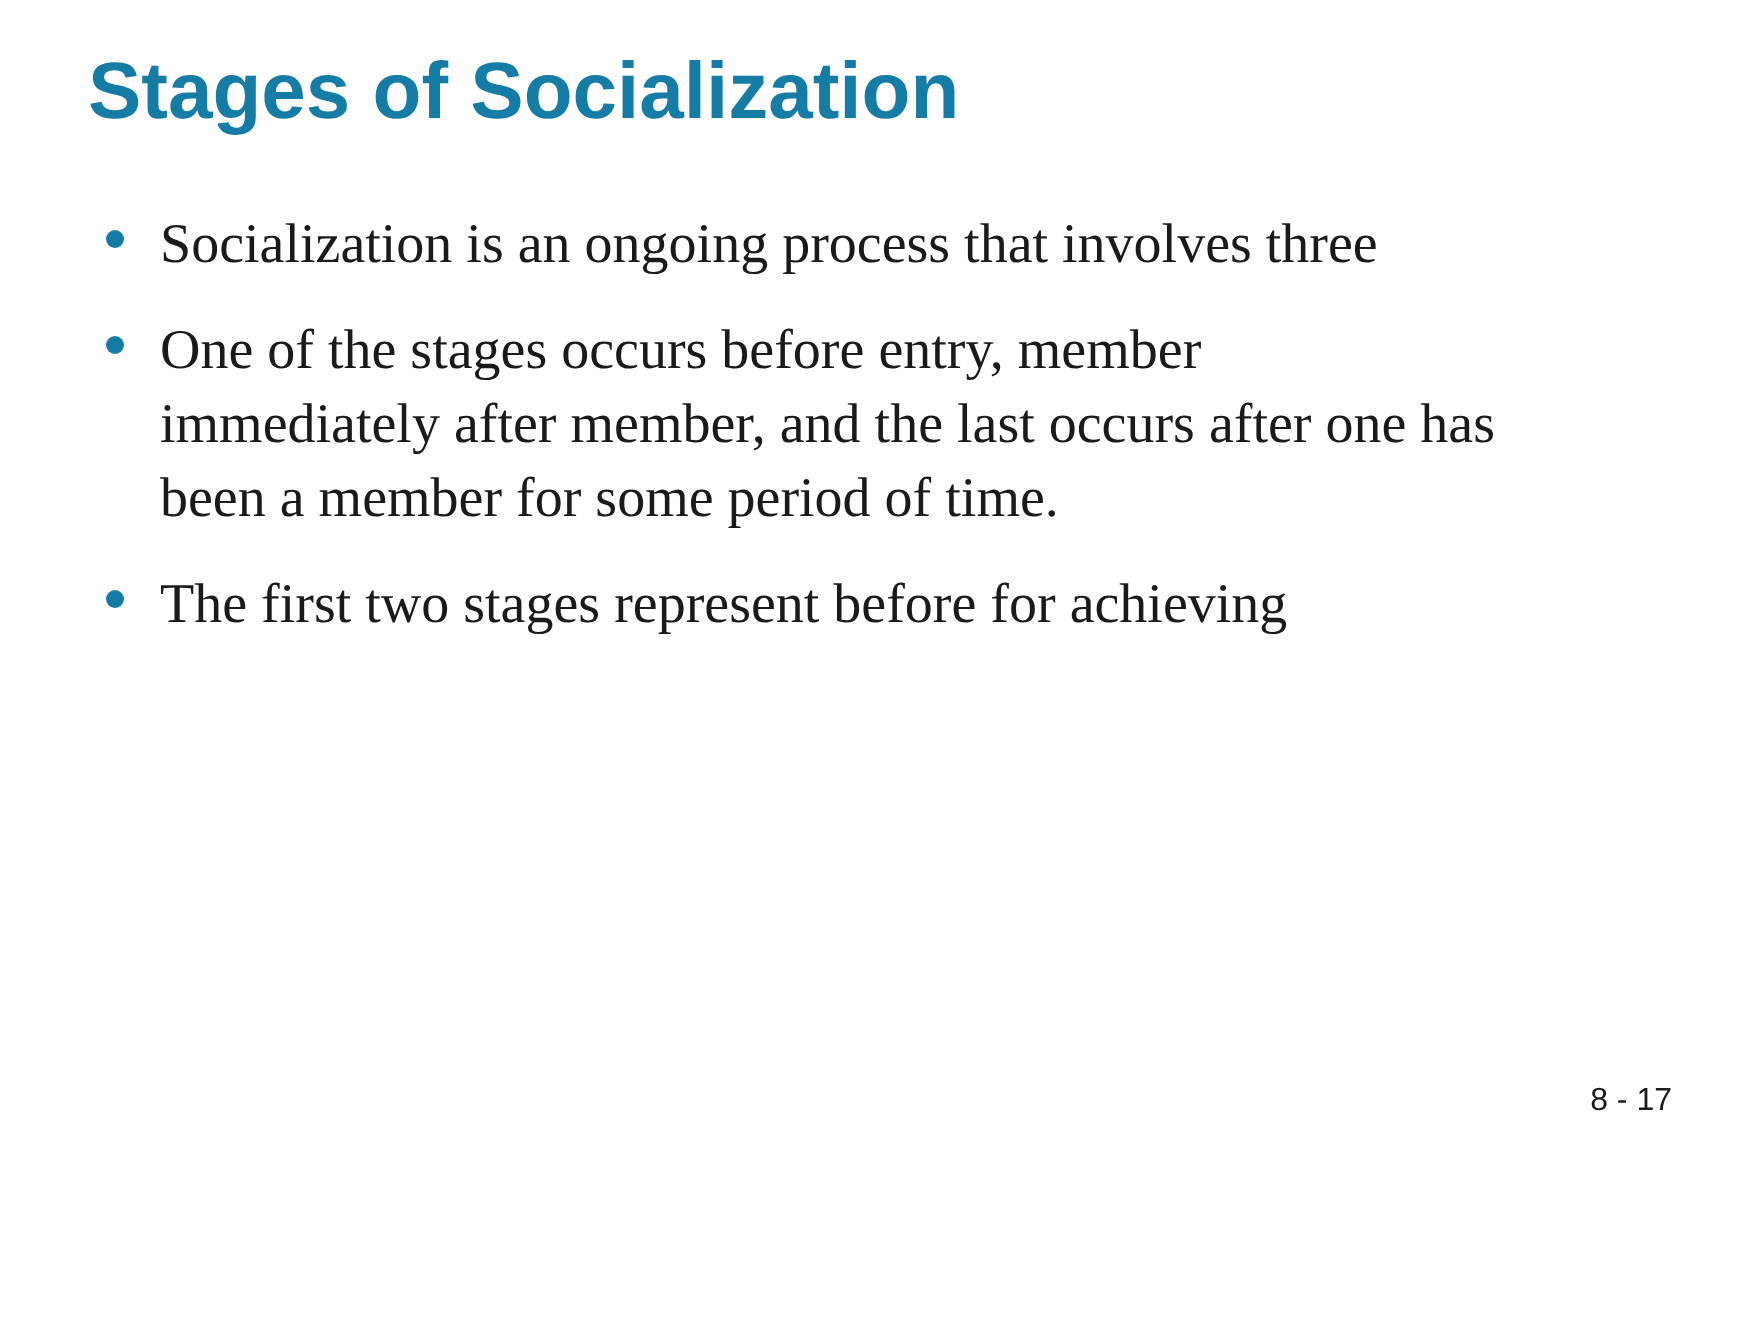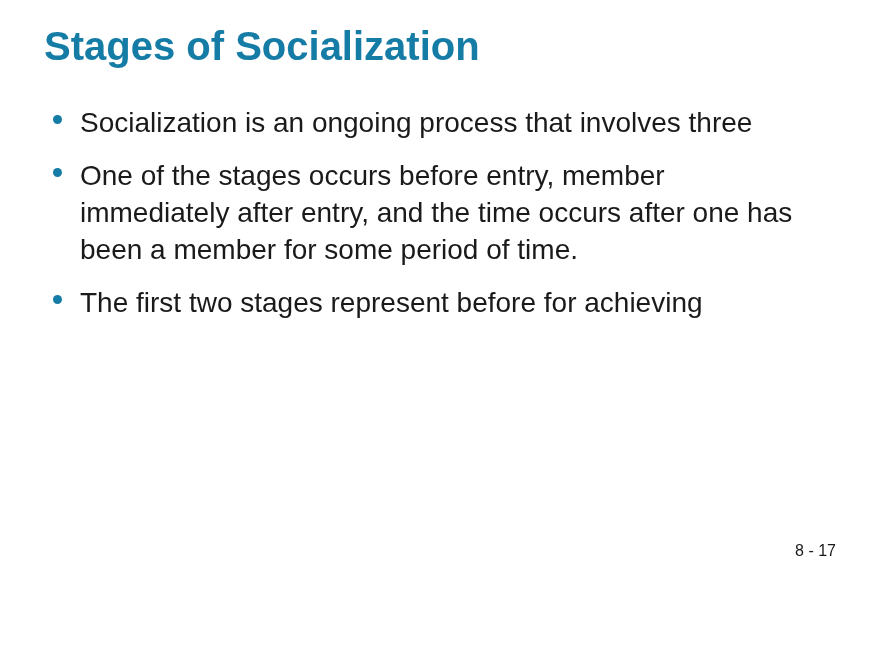--- a/index.html
+++ b/index.html
@@ -27,20 +27,21 @@
     line-height: 1.15;
     letter-spacing: 0px;
     color: var(--accent, #157CA6);
     white-space: nowrap;
   }
   .bullet-list {
     position: absolute;
     left: 44px;
     top: 104px;
     right: 30px;
+    font-family: Liberation Serif, serif;
   }
   .bullet-item {
     position: relative;
     padding-left: 36px;
     margin: 0 0 16px 0;
     font-size: 28px;
     line-height: 37px;
     color: var(--text, #1a1a1a);
   }
   .bullet-dot {
@@ -74,21 +75,21 @@
   <div class="bullet-list">
 
     <div class="bullet-item">
       <span class="bullet-dot"></span>
       <div class="bullet-line">Socialization is an ongoing process that involves three</div>
     </div>
 
     <div class="bullet-item">
       <span class="bullet-dot"></span>
       <div class="bullet-line">One of the stages occurs before entry, member</div>
-      <div class="bullet-line">immediately after entry, and the time occurs after one has</div>
+      <div class="bullet-line">immediately after member, and the last occurs after one has</div>
       <div class="bullet-line">been a member for some period of time.</div>
     </div>
 
     <div class="bullet-item">
       <span class="bullet-dot"></span>
       <div class="bullet-line">The first two stages represent before for achieving</div>
     </div>
 
   </div>
 

